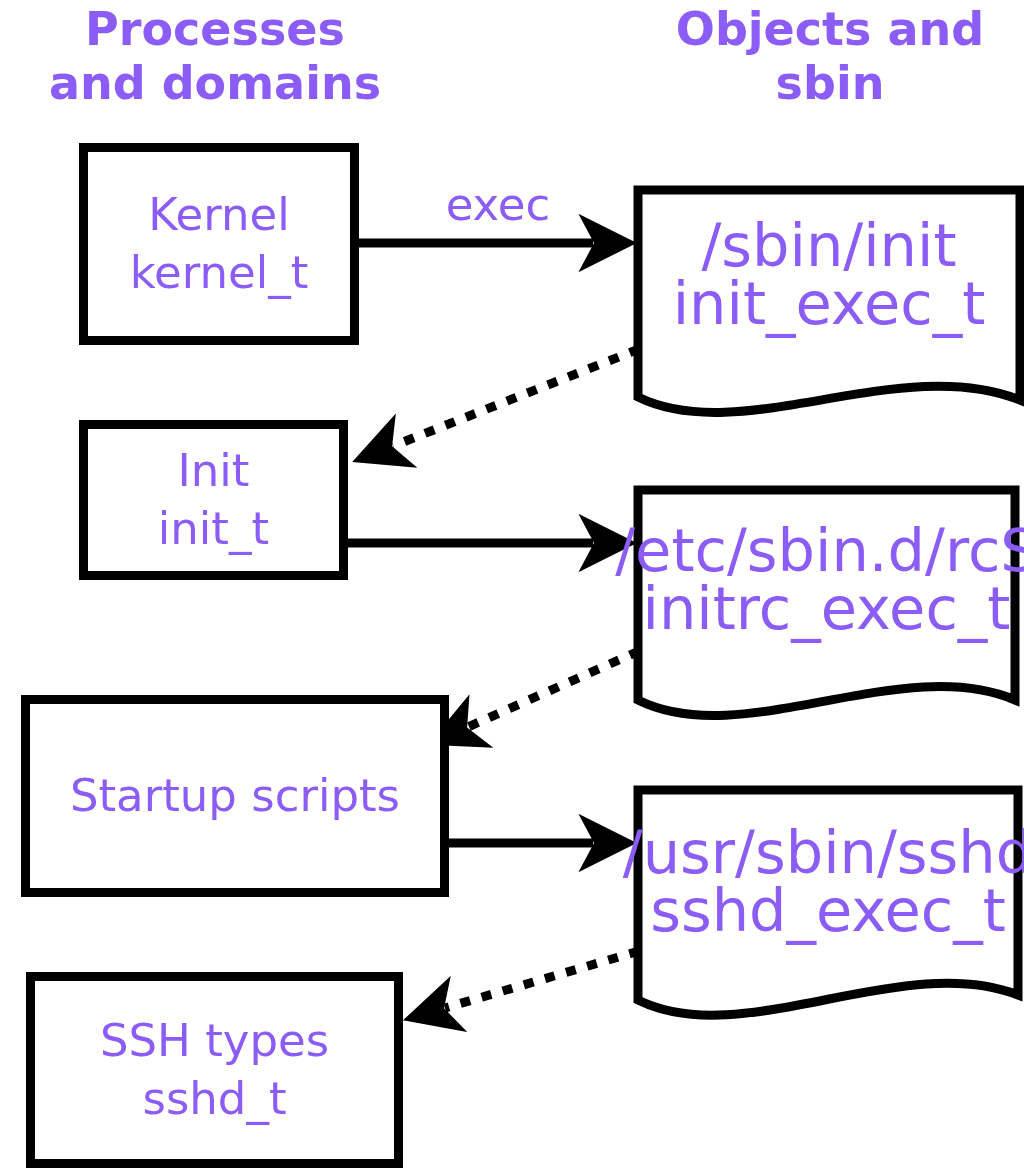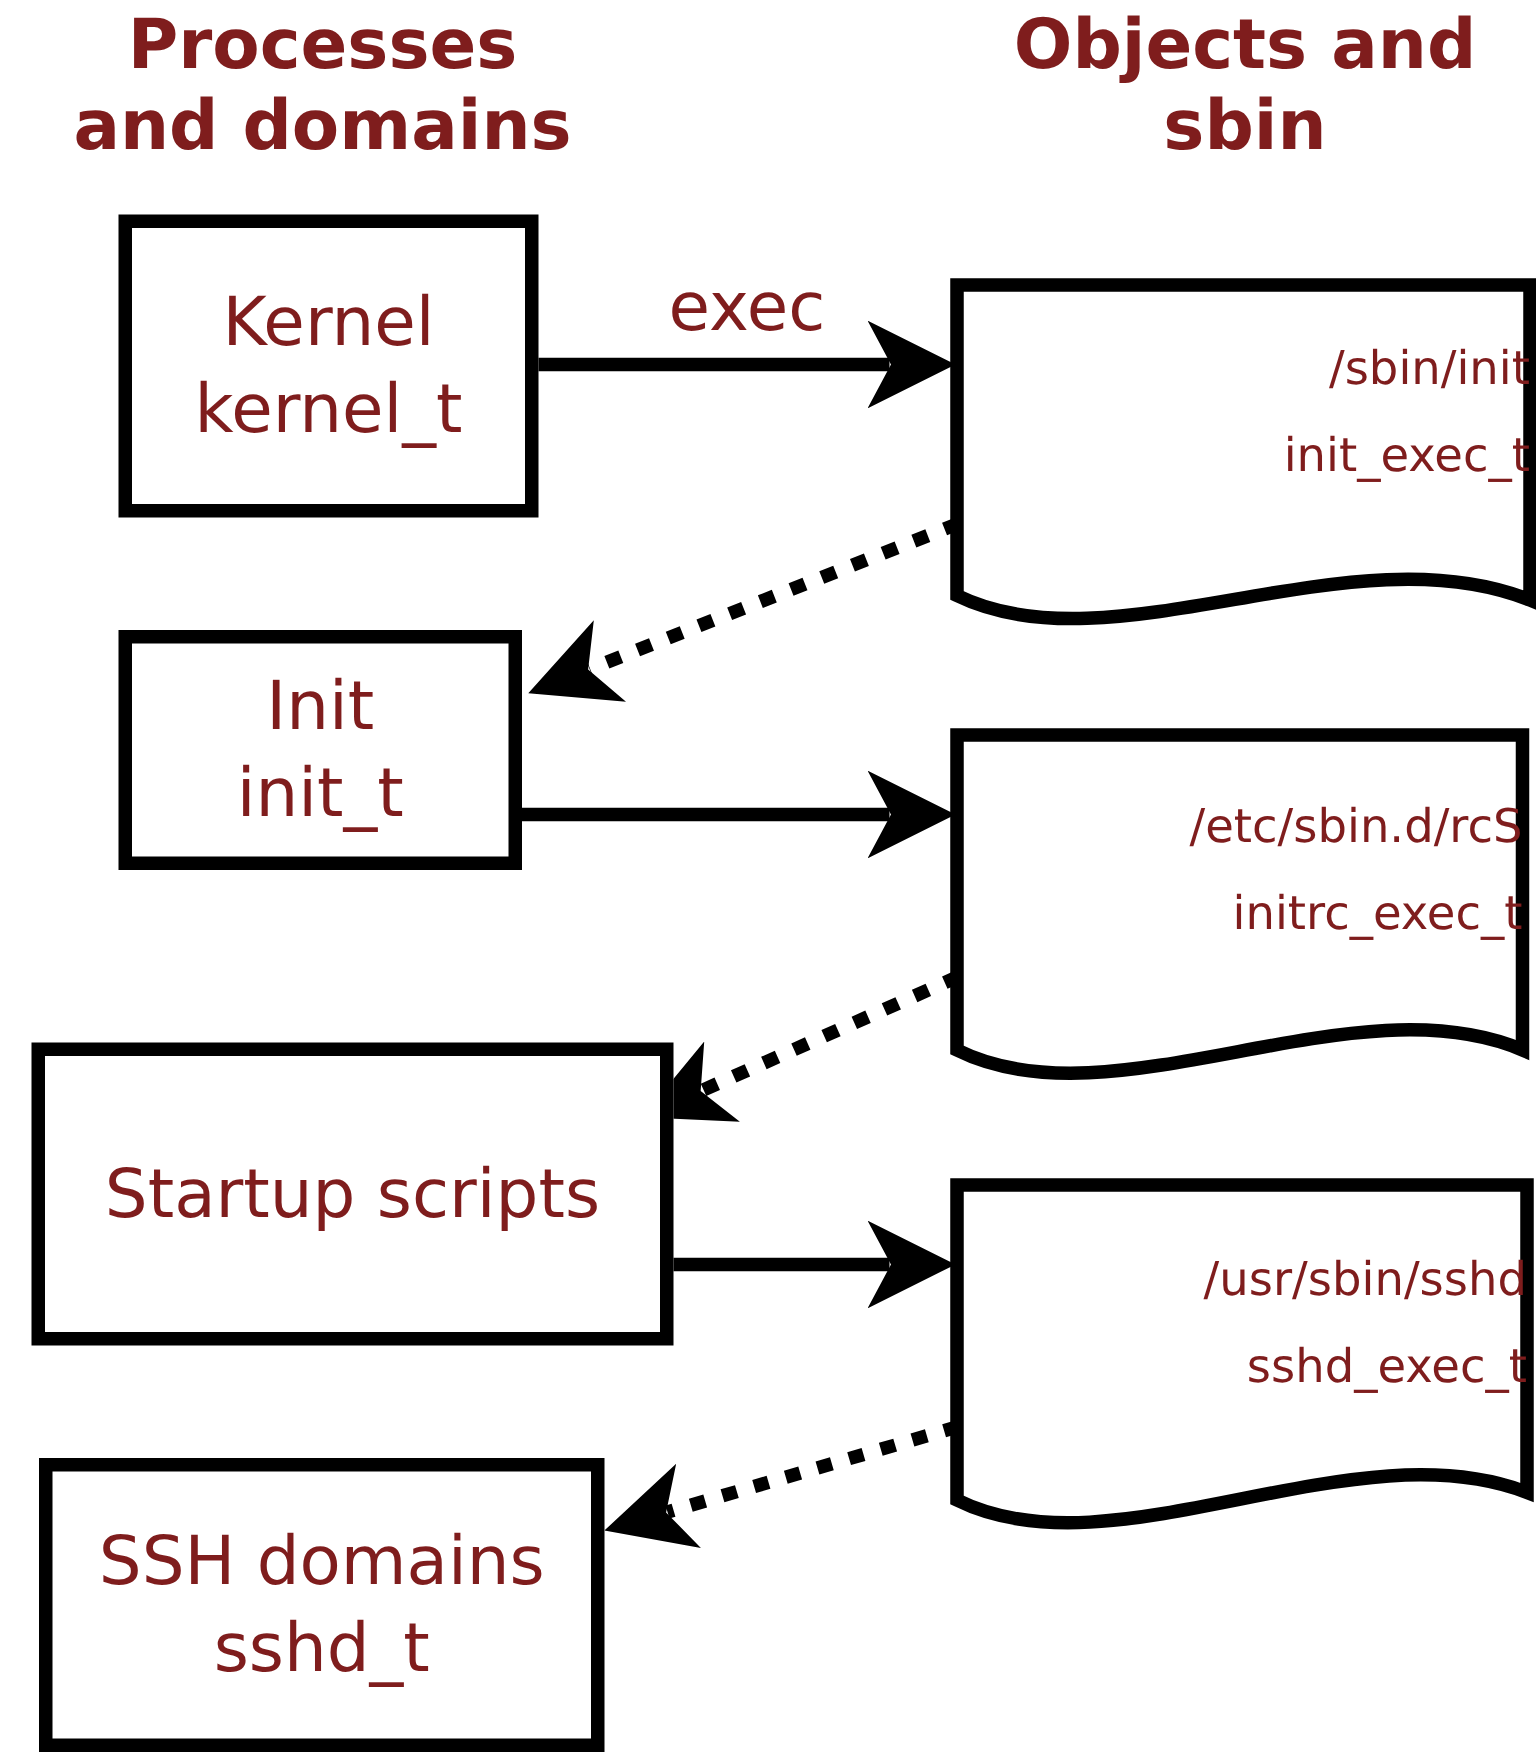--- a/index.html
+++ b/index.html
@@ -6,21 +6,21 @@
     margin: 0;
     padding: 0;
     background: #ffffff;
   }
   .canvas {
     position: relative;
     width: 1024px;
     height: 1173px;
     background: #ffffff;
     font-family: "DejaVu Sans", "Liberation Sans", sans-serif;
-    color: #7f1d1d;
+    color: #8b5cf6;
     overflow: hidden;
   }
   .svg-layer {
     position: absolute;
     left: 0;
     top: 0;
     width: 1024px;
     height: 1173px;
   }
   .col-title {
@@ -41,23 +41,23 @@
     align-items: center;
     justify-content: center;
     font-size: 45px;
     line-height: 58px;
     text-align: center;
   }
   .doc-label {
     position: absolute;
     display: flex;
     flex-direction: column;
-    align-items: flex-end;
+    align-items: center;
     justify-content: center;
-    font-size: 31px;
+    font-size: 59px;
     line-height: 58px;
     text-align: center;
     pointer-events: none;
   }
   .edge-label {
     position: absolute;
     font-size: 45px;
     line-height: 46px;
     text-align: center;
     white-space: nowrap;
@@ -102,21 +102,21 @@
     <div>kernel_t</div>
   </div>
   <div class="proc-box" style="left:79px; top:420px; width:269px; height:160px;">
     <div>Init</div>
     <div>init_t</div>
   </div>
   <div class="proc-box" style="left:0px; top:695px; width:428px; height:202px;margin-left:21px;">
     <div>Startup scripts</div>
   </div>
   <div class="proc-box" style="left:26px; top:972px; width:377px; height:196px;">
-    <div>SSH domains</div>
+    <div>SSH types</div>
     <div>sshd_t</div>
   </div>
 
   <div class="doc-label" style="left:638px; top:190px; width:382px; height:170px;">
     <div>/sbin/init</div>
     <div>init_exec_t</div>
   </div>
   <div class="doc-label" style="left:638px; top:490px; width:377px; height:180px;">
     <div>/etc/sbin.d/rcS</div>
     <div>initrc_exec_t</div>

